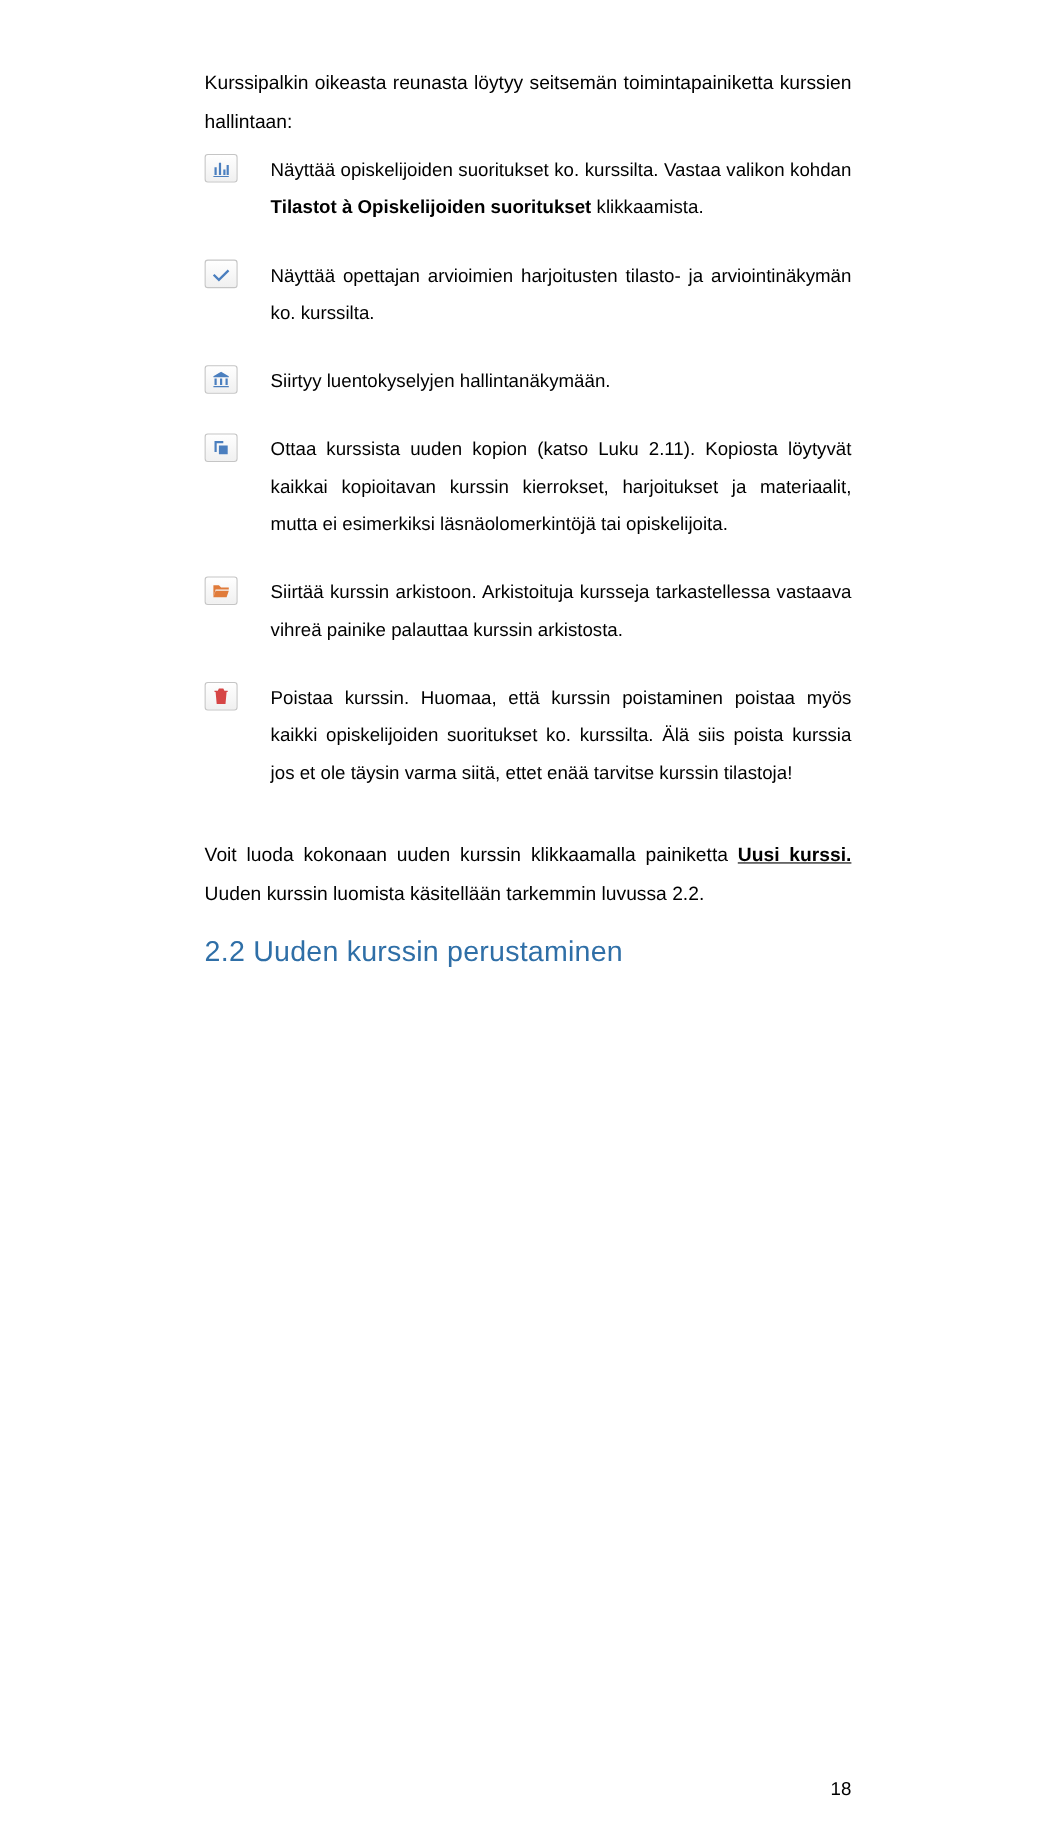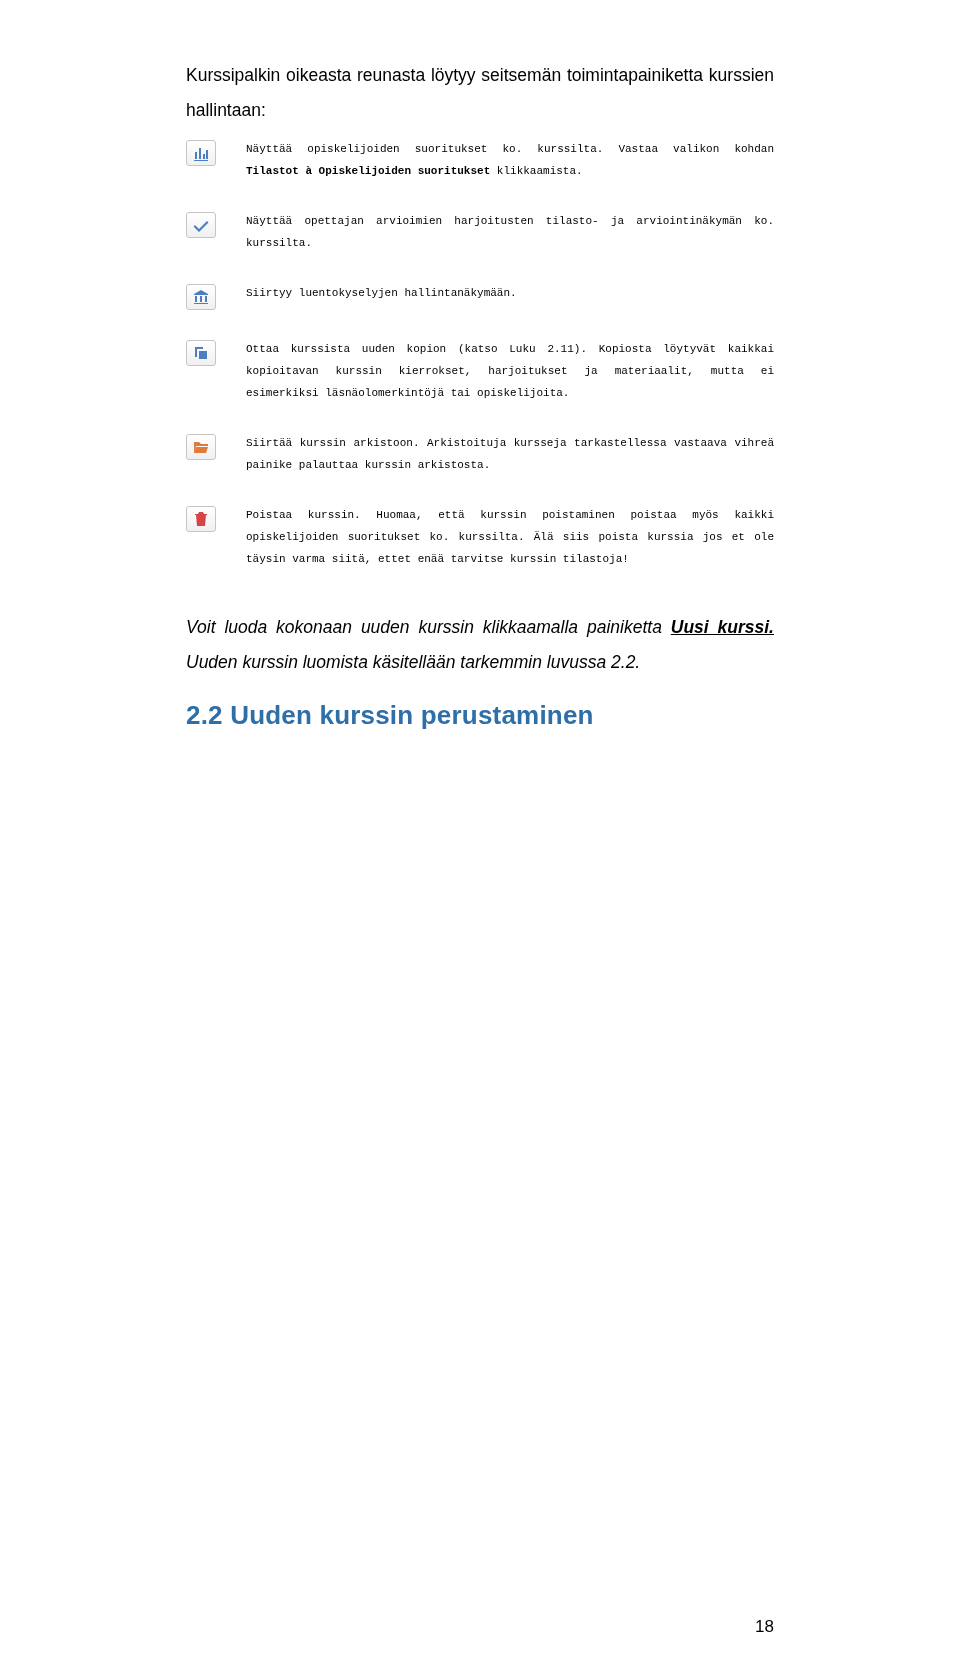--- a/index.html
+++ b/index.html
@@ -43,45 +43,43 @@
     border-radius: 3px;
     background: linear-gradient(#ffffff, #f0f0f0);
     display: flex;
     align-items: center;
     justify-content: center;
     box-sizing: border-box;
   }
   .icon-btn svg { width:16px; height:16px; display:block; }
   .desc-cell {
     flex: 1;
-    font-size: 11px;
+    font-size: 17px;
     line-height: 2;
     text-align: justify;
-    font-family: Liberation Mono, monospace;
   }
   .desc-cell .bold { font-weight: bold; }
   .body-para {
     font-size: 17.5px;
     line-height: 2;
     text-align: justify;
     margin-top: 40px;
     margin-bottom: 18px;
-    font-style: italic;
   }
   .body-para2 {
     font-size: 17.5px;
     line-height: 2;
     text-align: justify;
     margin-bottom: 0px;
   }
   .bold-u { font-weight: bold; text-decoration: underline; }
   .heading {
     font-size: 26px;
     color: #2f6fa7;
-    font-weight: bold;
+    font-weight: normal;
     margin: 20px 0 20px 0;
     letter-spacing: 0.2px;
   }
   .page-number {
     position: absolute;
     bottom: 30px;
     right: 110px;
     font-size: 17px;
   }
 </style>

